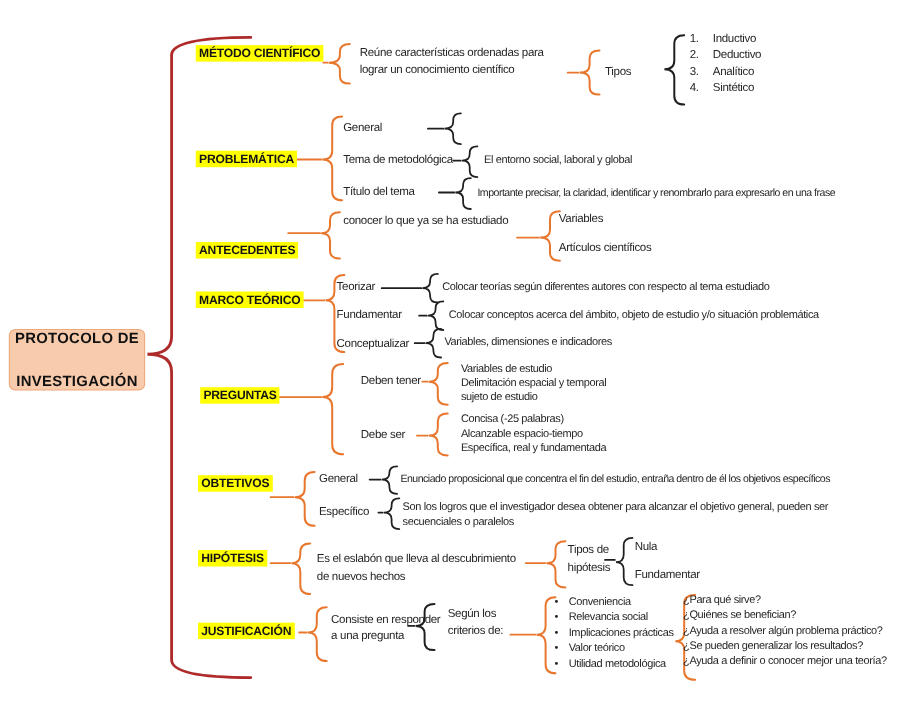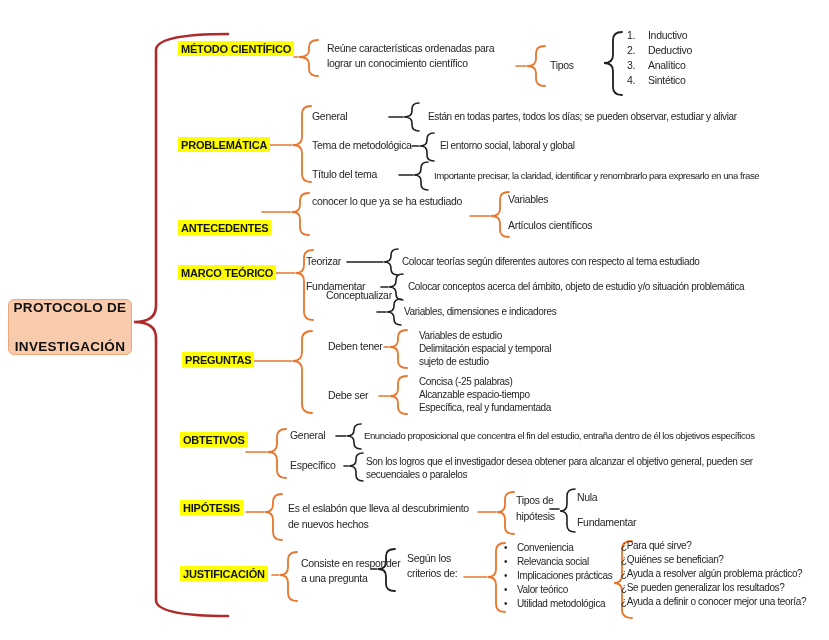--- a/index.html
+++ b/index.html
@@ -110,39 +110,38 @@
         <span class="lab">Analítico</span>
       </div>
     <div class="numrow">
         <span class="num">4.</span>
         <span class="lab">Sintético</span>
       </div>
   </div>
 
   <div class="abs h" style="left:178px; top:137px;">PROBLEMÁTICA</div>
   <div class="abs t" style="left:312px; top:110px;">General</div>
-  <div class="abs d" style="left:428px; top:111px;">Están en todas partes, todos los días; se pueden observar, estudiar y aliviar</div>
   <div class="abs t" style="left:312px; top:139px;">Tema de metodológica</div>
   <div class="abs d" style="left:440px; top:140px;">El entorno social, laboral y global</div>
   <div class="abs t" style="left:312px; top:168px;">Título del tema</div>
   <div class="abs d long" style="left:434px; top:170px;">Importante precisar, la claridad, identificar y renombrarlo para expresarlo en una frase</div>
 
   <div class="abs h" style="left:178px; top:220px;">ANTECEDENTES</div>
   <div class="abs stack155 t" style="left:312px; top:194px;">
     <div>conocer lo que ya se ha estudiado</div>
   </div>
   <div class="abs t" style="left:508px; top:193px;">Variables</div>
   <div class="abs t" style="left:508px; top:219px;">Artículos científicos</div>
 
   <div class="abs h" style="left:178px; top:265px;">MARCO TEÓRICO</div>
   <div class="abs t" style="left:306px; top:255px;">Teorizar</div>
   <div class="abs d" style="left:402px; top:256px;">Colocar teorías según diferentes autores con respecto al tema estudiado</div>
   <div class="abs t" style="left:306px; top:280px;">Fundamentar</div>
   <div class="abs d" style="left:408px; top:281px;">Colocar conceptos acerca del ámbito, objeto de estudio y/o situación problemática</div>
-  <div class="abs t" style="left:306px; top:289px;padding-left:20px;">Conceptualizar</div>
+  <div class="abs t" style="left:306px; top:306px;">Conceptualizar</div>
   <div class="abs d" style="left:404px; top:306px;">Variables, dimensiones e indicadores</div>
 
   <div class="abs h" style="left:182px; top:352px;">PREGUNTAS</div>
   <div class="abs t" style="left:328px; top:340px;">Deben tener</div>
   <div class="abs stack132 d" style="left:419px; top:329px;">
     <div>Variables de estudio</div>
     <div>Delimitación espacial y temporal</div>
     <div>sujeto de estudio</div>
   </div>
   <div class="abs t" style="left:328px; top:389px;">Debe ser</div>

